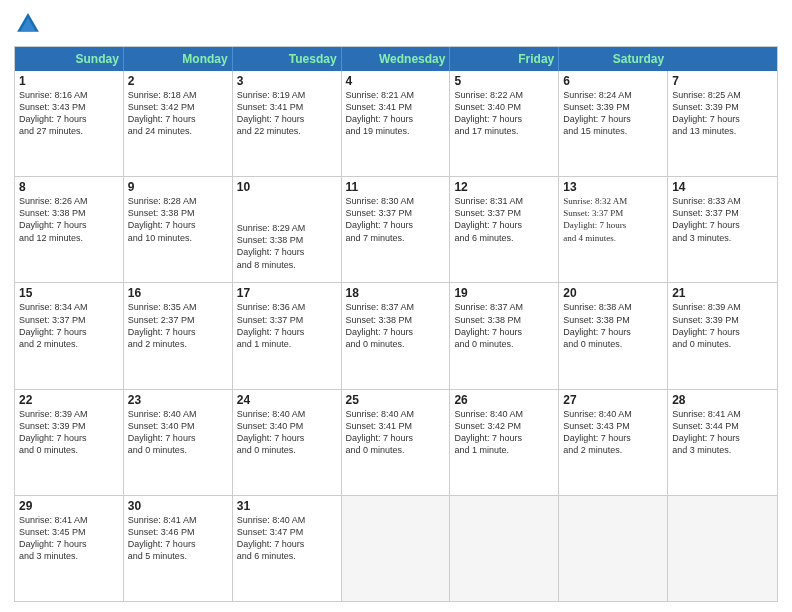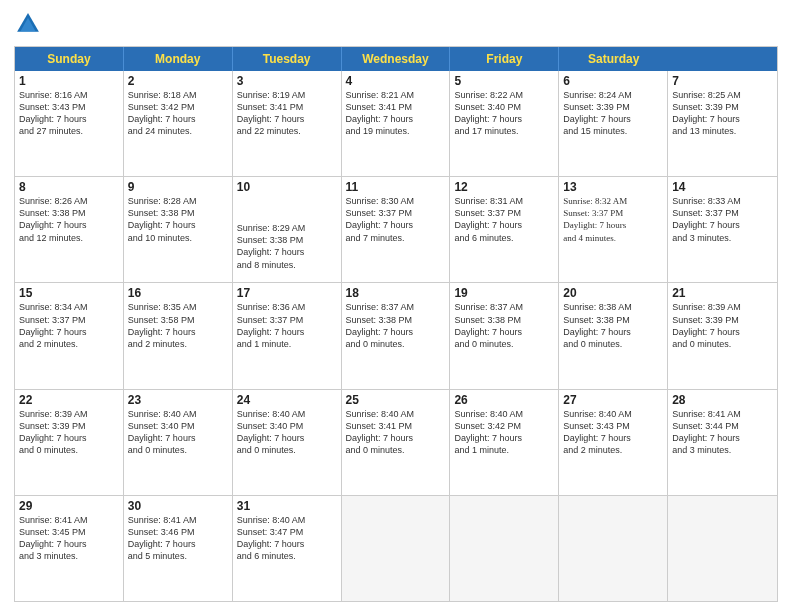--- a/index.html
+++ b/index.html
@@ -64,25 +64,25 @@
       display: flex;
       flex-direction: column;
       border: 1px solid #ccc;
     }
     .cal-header-row {
       display: grid;
       grid-template-columns: repeat(7, 1fr);
       background: #2a6eb5;
     }
     .cal-header-cell {
-      color: #fde047;
+      color: #86efac;
       font-size: 12px;
       font-weight: bold;
       padding: 5px 4px;
-      text-align: center;
+      text-align: right;
       border-right: 1px solid #4a8ed5;
     }
     .cal-header-cell:last-child { border-right: none; }
     .cal-body {
       flex: 1;
       display: flex;
       flex-direction: column;
     }
     .cal-row {
       display: grid;
@@ -253,21 +253,21 @@
           <div class="cal-cell">
             <span class="day-num">15</span>
             <div class="cell-text" style="white-space: pre-line;">Sunrise: 8:34 AM
 Sunset: 3:37 PM
 Daylight: 7 hours
 and 2 minutes.</div>
           </div>
           <div class="cal-cell">
             <span class="day-num">16</span>
             <div class="cell-text" style="white-space: pre-line;">Sunrise: 8:35 AM
-Sunset: 3:58 PM
+Sunset: 2:37 PM
 Daylight: 7 hours
 and 2 minutes.</div>
           </div>
           <div class="cal-cell">
             <span class="day-num">17</span>
             <div class="cell-text" style="white-space: pre-line;">Sunrise: 8:36 AM
 Sunset: 3:37 PM
 Daylight: 7 hours
 and 1 minute.</div>
           </div>

